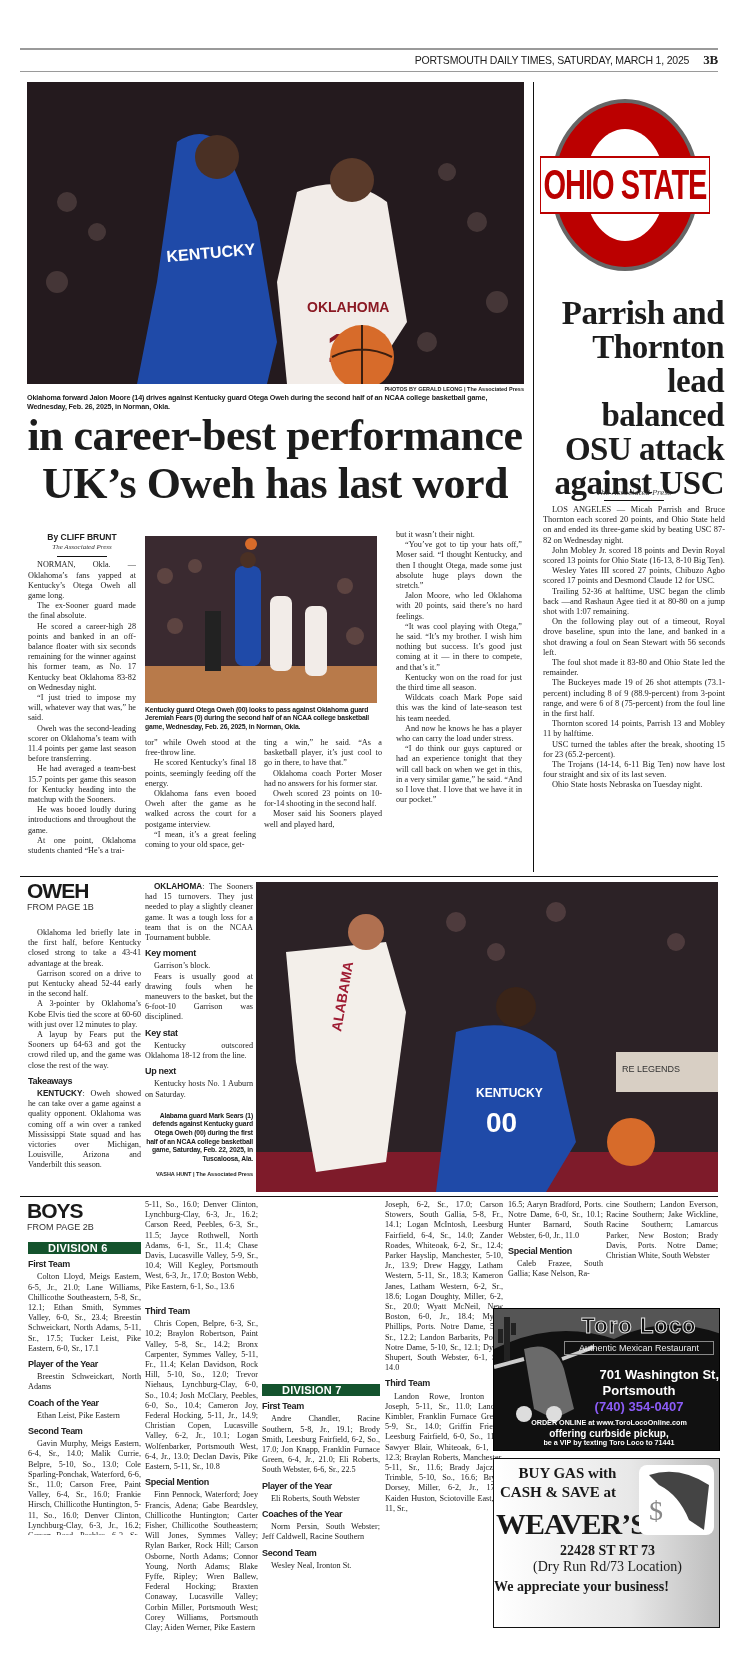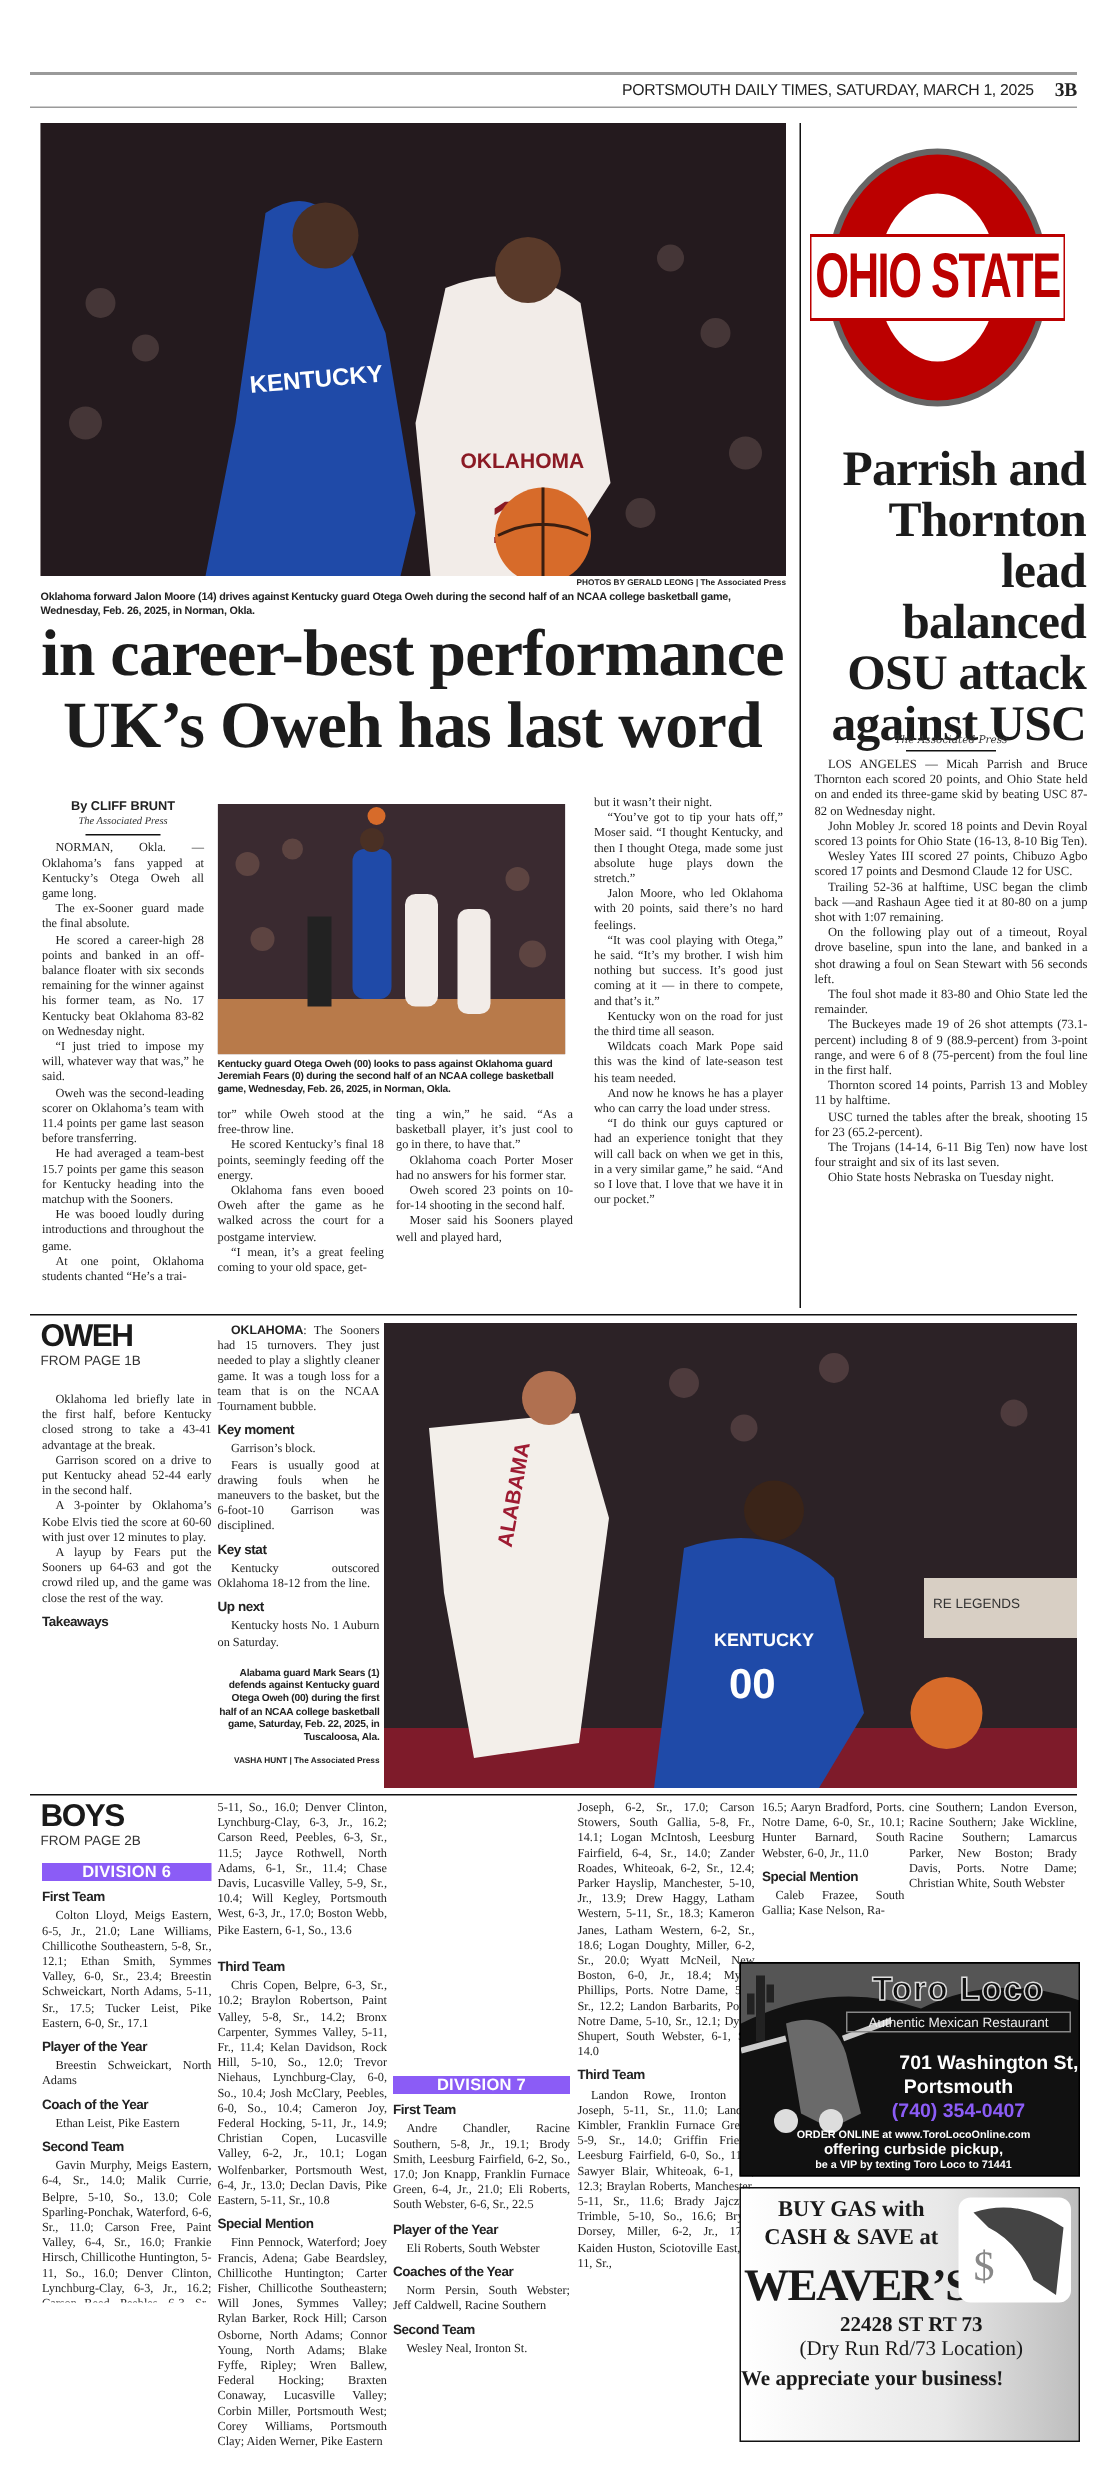--- a/index.html
+++ b/index.html
@@ -12,21 +12,21 @@
 .credit{position:absolute;font-family:"Liberation Sans",sans-serif;font-size:5.5px;font-weight:bold;text-align:right;color:#222}
 .caption{position:absolute;font-family:"Liberation Sans",sans-serif;font-size:7.2px;font-weight:bold;line-height:9px;color:#222;letter-spacing:-0.15px}
 .headline{position:absolute;font-family:"Liberation Serif",serif;font-weight:bold;color:#1c1c1c;text-align:center;letter-spacing:-0.5px}
 .col{position:absolute;font-family:"Liberation Serif",serif;font-size:8.2px;line-height:10.2px;text-align:justify;color:#222}
 .col p{text-indent:9px}
 .byline{text-align:center;font-family:"Liberation Sans",sans-serif;font-weight:bold;font-size:8.5px}
 .agency{text-align:center;font-style:italic;font-size:7px;color:#333}
 .sub{font-family:"Liberation Sans",sans-serif;font-weight:bold;font-size:9px;margin:5px 0 3px;letter-spacing:-0.3px}
 .jump{font-family:"Liberation Sans",sans-serif;font-weight:bold;font-size:21px;letter-spacing:-1px;line-height:22px}
 .jumpfrom{font-family:"Liberation Sans",sans-serif;font-size:9px;color:#333}
-.divbar{background:#8b5cf6;color:#fff;font-family:"Liberation Sans",sans-serif;font-weight:bold;font-size:11px;text-align:center;padding:1px 4px;margin:4px 0 3px;letter-spacing:0.2px}
+.divbar{background:#14532d;color:#fff;font-family:"Liberation Sans",sans-serif;font-weight:bold;font-size:11px;text-align:left;padding:1px 20px;margin:4px 0 3px;letter-spacing:0.2px}
 .ad{position:absolute;overflow:hidden}
 </style>
 </head>
 <body>
 
 <div class="rule" style="left:20px;top:48px;width:698px;height:2px"></div>
 <div class="masthead">
   <span>PORTSMOUTH DAILY TIMES, SATURDAY, MARCH 1, 2025</span>
   <span class="pg">3B</span>
 </div>
@@ -159,20 +159,21 @@
 <div class="abs" style="left:27px;top:880px">
   <div class="jump">OWEH</div>
   <div class="jumpfrom">FROM PAGE 1B</div>
 </div>
 <div class="col" style="left:28px;top:928px;width:113px">
   <p>Oklahoma led briefly late in the first half, before Kentucky closed strong to take a 43-41 advantage at the break.</p>
   <p>Garrison scored on a drive to put Kentucky ahead 52-44 early in the second half.</p>
   <p>A 3-pointer by Oklahoma’s Kobe Elvis tied the score at 60-60 with just over 12 minutes to play.</p>
   <p>A layup by Fears put the Sooners up 64-63 and got the crowd riled up, and the game was close the rest of the way.</p>
   <div class="sub">Takeaways</div>
+  <p><b style="font-family:'Liberation Sans',sans-serif">KENTUCKY</b><span>: Oweh showed he can take over a game against a quality opponent. Oklahoma was coming off a win over a ranked Mississippi State squad and has victories over Michigan, Louisville, Arizona and Vanderbilt this season.</span></p>
 </div>
 <div class="col" style="left:145px;top:882px;width:108px">
   <p><b style="font-family:'Liberation Sans',sans-serif">OKLAHOMA</b><span>: The Sooners had 15 turnovers. They just needed to play a slightly cleaner game. It was a tough loss for a team that is on the NCAA Tournament bubble.</span></p>
   <div class="sub">Key moment</div>
   <p>Garrison’s block.</p>
   <p>Fears is usually good at drawing fouls when he maneuvers to the basket, but the 6-foot-10 Garrison was disciplined.</p>
   <div class="sub">Key stat</div>
   <p>Kentucky outscored Oklahoma 18-12 from the line.</p>
   <div class="sub">Up next</div>
   <p>Kentucky hosts No. 1 Auburn on Saturday.</p>
@@ -268,21 +269,21 @@
   <div style="position:absolute;left:80px;top:58px;width:145px;text-align:right;font-family:'Liberation Sans',sans-serif;font-weight:bold;font-size:13px;color:#fff">701 Washington St,</div>
   <div style="position:absolute;left:80px;top:74px;width:130px;text-align:center;font-family:'Liberation Sans',sans-serif;font-weight:bold;font-size:13px;color:#fff">Portsmouth</div>
   <div style="position:absolute;left:80px;top:90px;width:130px;text-align:center;font-family:'Liberation Sans',sans-serif;font-weight:bold;font-size:13px;color:#8b5cf6">(740) 354-0407</div>
   <div style="position:absolute;left:6px;top:109px;width:218px;text-align:center;font-family:'Liberation Sans',sans-serif;font-weight:bold;font-size:7.2px;color:#fff">ORDER ONLINE at www.ToroLocoOnline.com</div>
   <div style="position:absolute;left:6px;top:119px;width:218px;text-align:center;font-family:'Liberation Sans',sans-serif;font-weight:bold;font-size:10px;color:#fff">offering curbside pickup,</div>
   <div style="position:absolute;left:6px;top:129px;width:218px;text-align:center;font-family:'Liberation Sans',sans-serif;font-weight:bold;font-size:7.2px;color:#fff">be a VIP by texting Toro Loco to 71441</div>
 </div>
 
 <div class="ad" style="left:493px;top:1458px;width:227px;height:170px;border:1px solid #111;background:linear-gradient(90deg,#fff 0%,#e8e8e8 60%,#bdbdbd 100%)">
   <div style="position:absolute;left:6px;top:6px;width:135px;text-align:center;font-family:'Liberation Serif',serif;font-weight:bold;font-size:15px">BUY GAS with</div>
-  <div style="position:absolute;left:6px;top:25px;width:135px;text-align:center;font-family:'Liberation Serif',serif;font-weight:bold;font-size:15px">CASH &amp; SAVE at</div>
+  <div style="position:absolute;left:6px;top:25px;width:135px;font-family:'Liberation Serif',serif;font-weight:bold;font-size:15px">CASH &amp; SAVE at</div>
   <div style="position:absolute;left:2px;top:48px;width:142px;text-align:center;font-family:'Liberation Serif',serif;font-weight:bold;font-size:30px;letter-spacing:-1px">WEAVER’S</div>
   <div style="position:absolute;left:145px;top:6px;width:75px;height:70px;background:#fff;border-radius:8px">
     <svg width="75" height="70">
         <path d="M10 10 Q40 0 70 20 L65 65 L50 55 Q40 30 20 20 Z" fill="#444"></path>
         <text x="10" y="55" font-family="Liberation Serif" font-size="28" fill="#888">$</text>
       </svg>
   </div>
   <div style="position:absolute;left:0;top:84px;width:227px;text-align:center;font-family:'Liberation Serif',serif;font-weight:bold;font-size:14px">22428 ST RT 73</div>
   <div style="position:absolute;left:0;top:100px;width:227px;text-align:center;font-family:'Liberation Serif',serif;font-size:14px">(Dry Run Rd/73 Location)</div>
   <div style="position:absolute;left:0;top:120px;width:227px;font-family:'Liberation Serif',serif;font-weight:bold;font-size:14px">We appreciate your business!</div>

